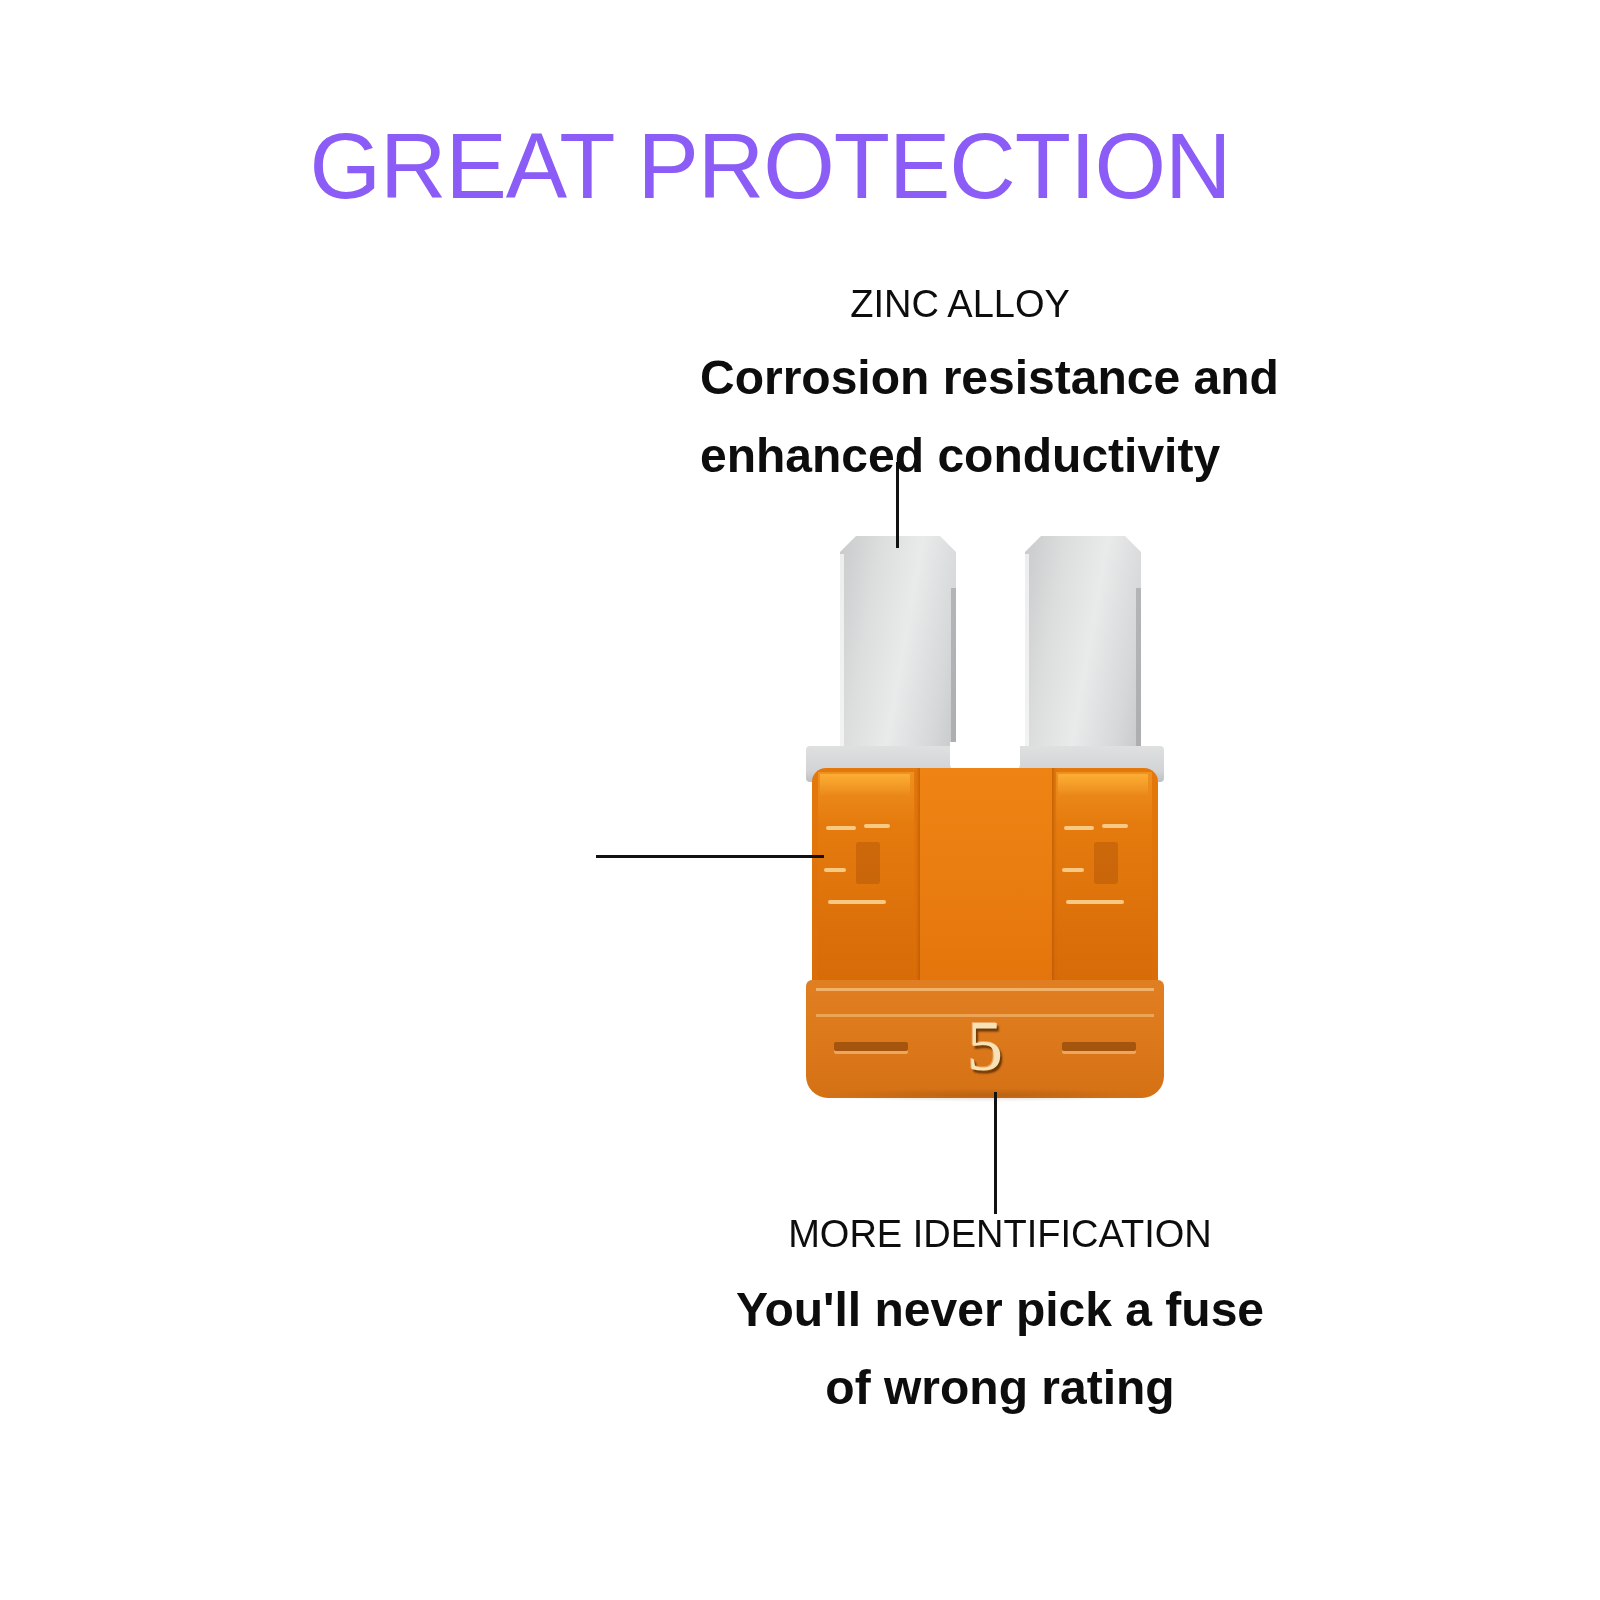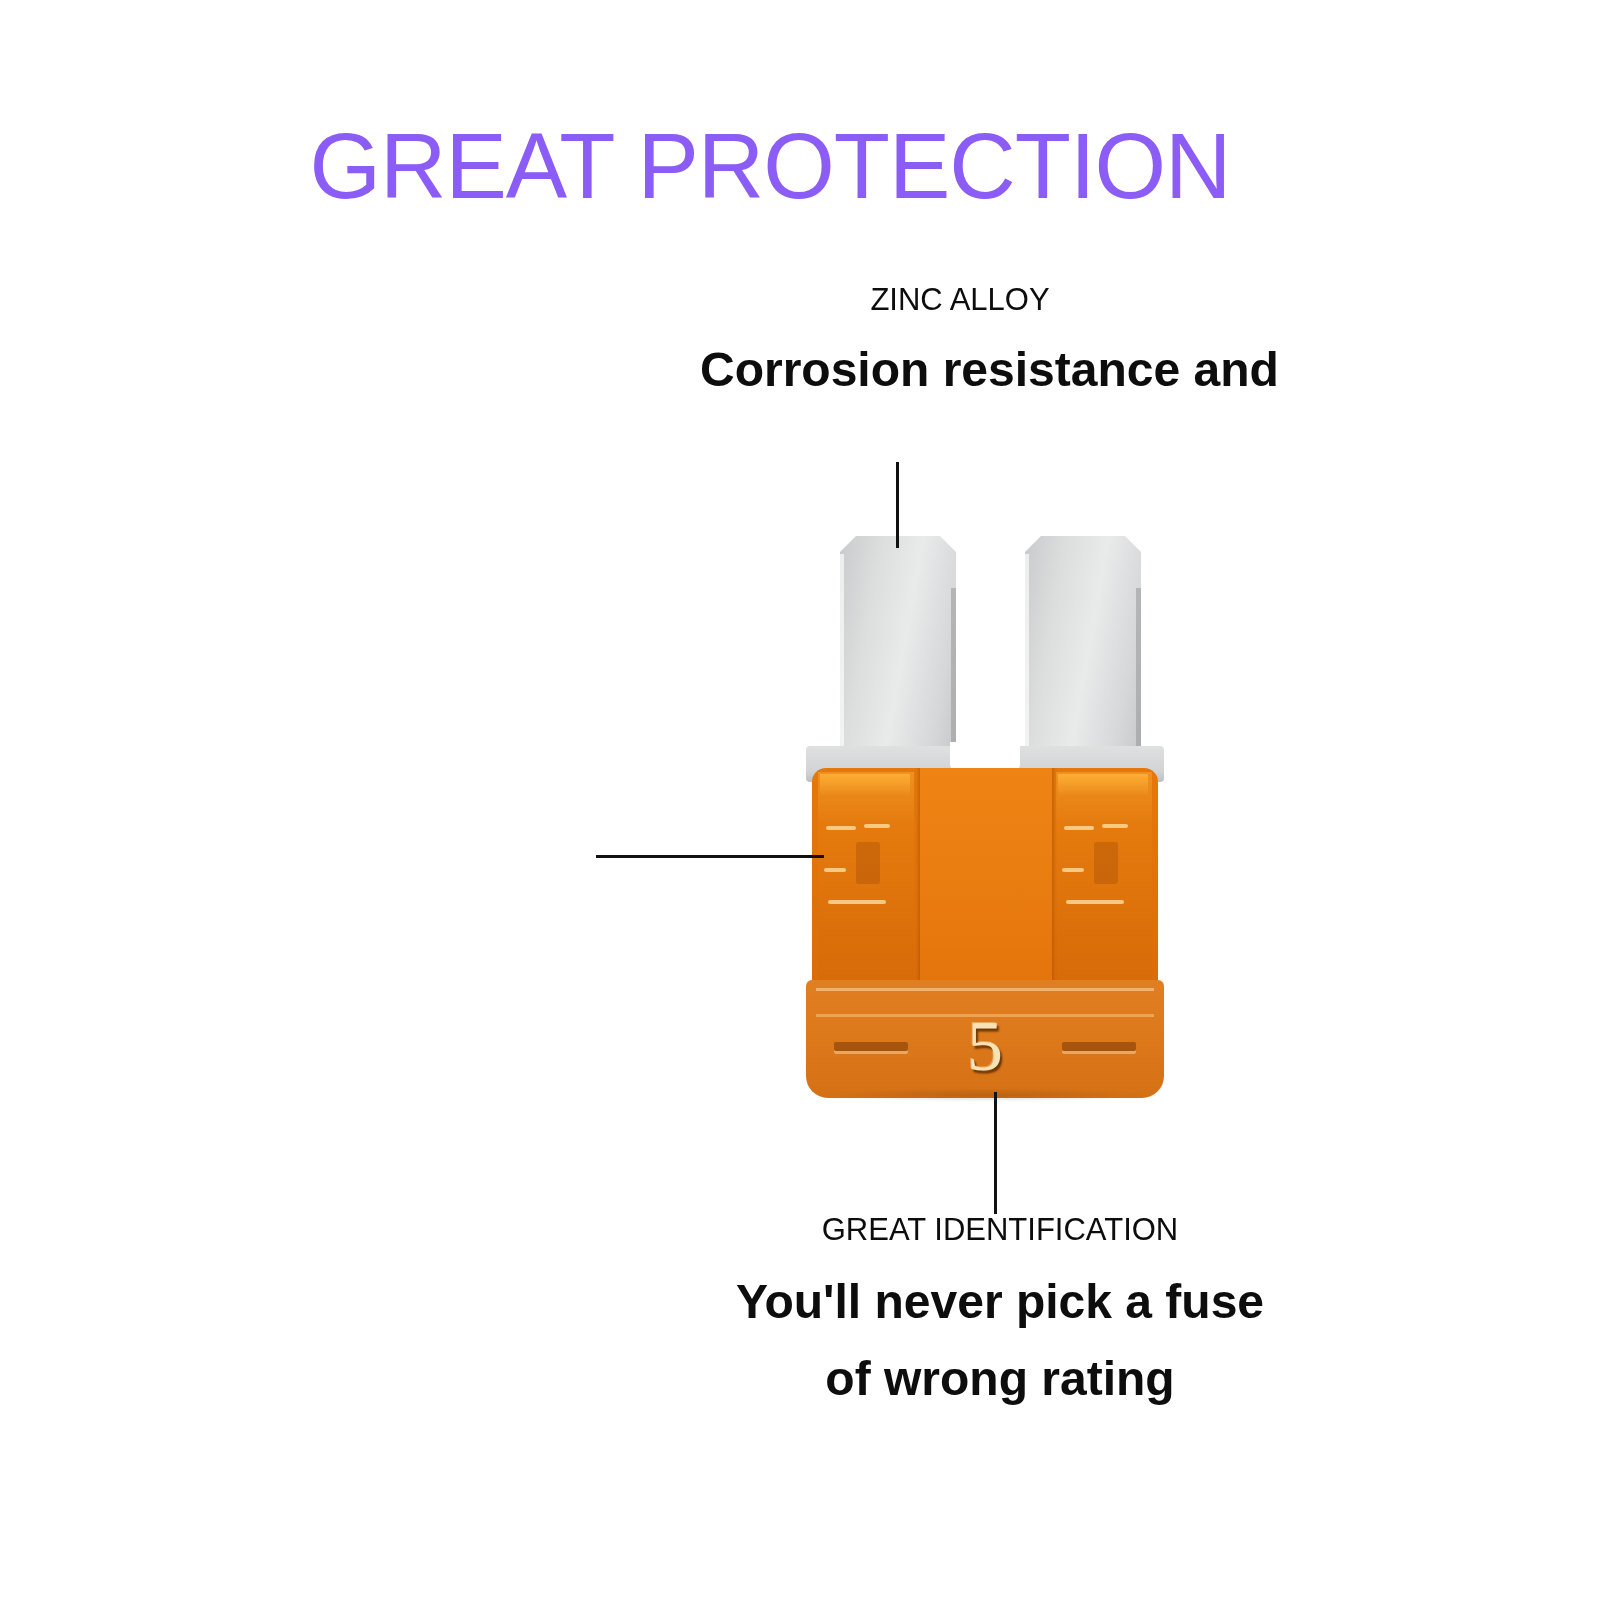--- a/index.html
+++ b/index.html
@@ -34,21 +34,21 @@
     font-weight: 400;
     letter-spacing: -1px;
     line-height: 1.05;
     white-space: nowrap;
     color: #8b5cf6;
   }
 
   
   .callout { position: absolute; }
   .callout .head {
-    font-size: 31px;
+    font-size: 38px;
     font-weight: 400;
     line-height: 1.18;
     white-space: nowrap;
     color: #0d0d0d;
   }
   .callout .body {
     font-size: 48px;
     font-weight: 700;
     line-height: 1.62;
     color: #0d0d0d;
@@ -301,25 +301,26 @@
   </div>
 
   <div class="leader leader-zinc"></div>
   <div class="leader leader-safety"></div>
   <div class="leader leader-amper"></div>
 
   <div class="callout callout-zinc">
     <div class="head">ZINC ALLOY</div>
     <div class="body">
       <span class="ln">Corrosion resistance and</span>
+      <span class="ln">enhanced conductivity</span>
     </div>
   </div>
 
 
   <div class="callout callout-amper">
-    <div class="head">GREAT IDENTIFICATION</div>
+    <div class="head">MORE IDENTIFICATION</div>
     <div class="body">
       <span class="ln">You'll never pick a fuse</span>
       <span class="ln">of wrong rating</span>
     </div>
   </div>
 
 </div>
 
 </body></html>

